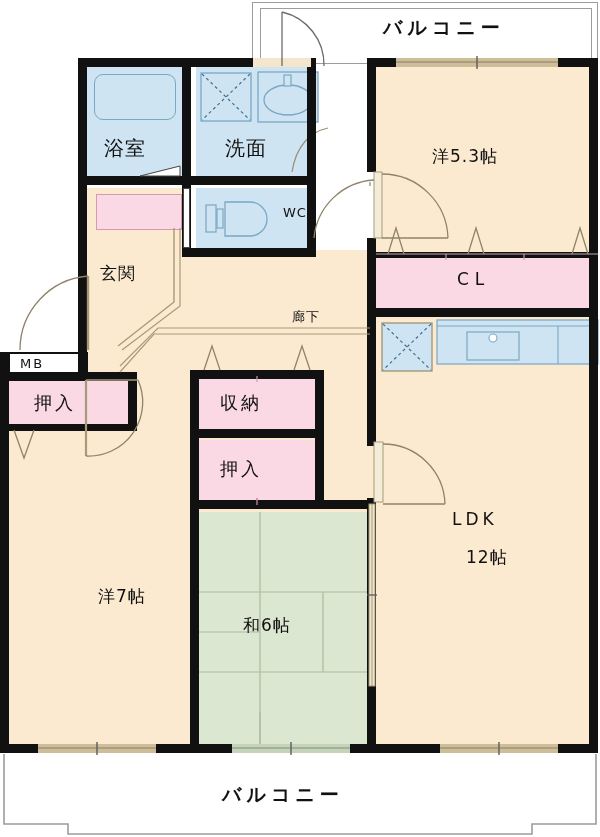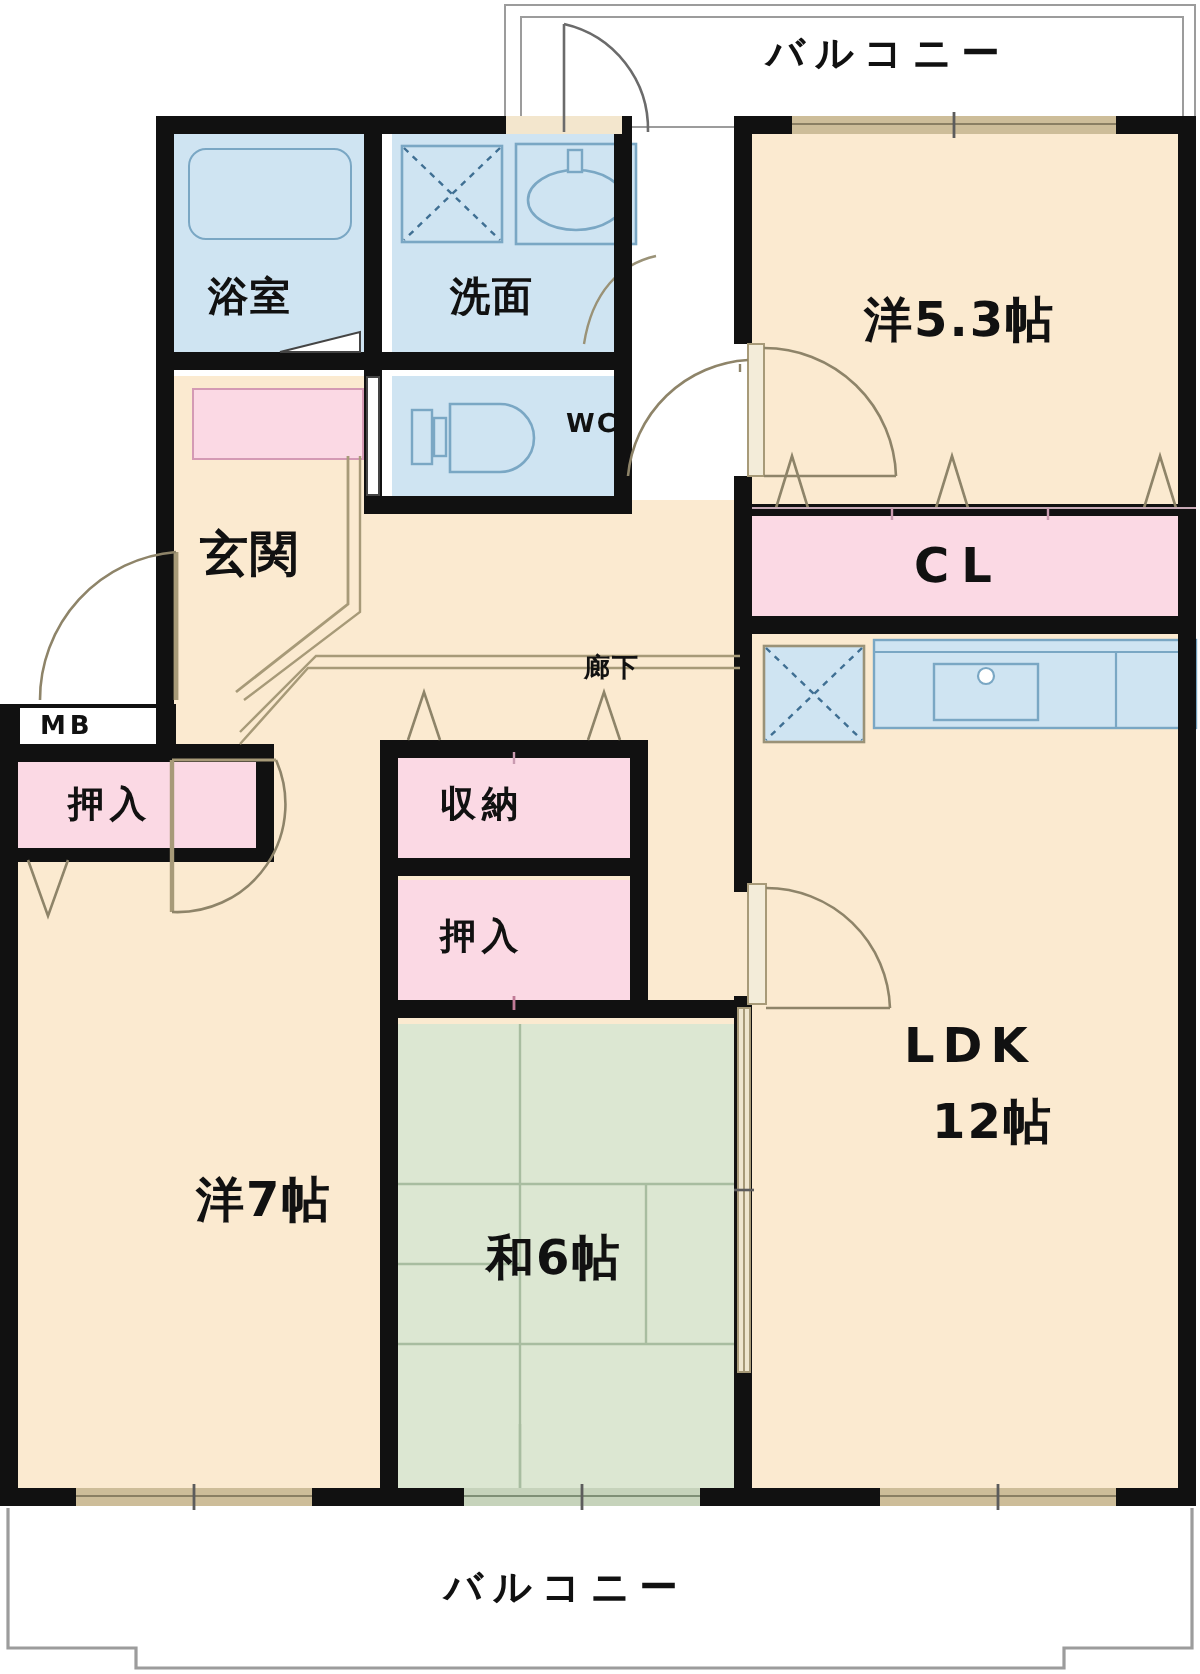--- a/index.html
+++ b/index.html
@@ -15,25 +15,25 @@
   .fill-tatami{background:#dce7d2;}        
   .fill-closet{background:#fbd9e4;}        
   .fill-wet{background:#cfe4f2;}           
   .fill-white{background:#ffffff;}
 
   
   .wall{background:#111111;}
   .outline-grey{border:1.5px solid #9c9c9c;}
 
   
-  .lbl{position:absolute;color:#111;font-weight:700;white-space:nowrap;
+  .lbl{position:absolute;color:#111;font-weight:400;white-space:nowrap;
        letter-spacing:1px;line-height:1;}
   .lbl.jp{font-family:"DejaVu Sans","Liberation Sans",sans-serif;}
   .lbl-20{font-size:20px;}
-  .lbl-19{font-size:24px;}
+  .lbl-19{font-size:17px;}
   .lbl-18{font-size:18px;}
   .lbl-13{font-size:13px;}
   .lbl-balcony{font-size:19px;letter-spacing:5px;font-weight:600;}
 
   
   .fixture{position:absolute;box-sizing:border-box;border:1.4px solid #7aa7c4;background:#cfe4f2;}
   .fixture-r{border-radius:9px;}
   svg{display:block;overflow:visible;}
 </style>
 </head>
@@ -270,21 +270,21 @@
     <path d="M0,72 L34,34 L250,34" fill="none" stroke="#a79a78" stroke-width="1.2"></path>
   </svg>
 
   <div class="abs fill-white" style="left:8px;top:352px;width:72px;height:22px;border:2px solid #111;"></div>
   <div class="lbl lbl-13" style="left:20px;top:357px;letter-spacing:2px;text-align:right;">MB</div>
 
   <div class="lbl jp lbl-20" style="left:104px;top:138px;">浴室</div>
   <div class="lbl jp lbl-20" style="left:225px;top:138px;">洗面</div>
   <div class="lbl lbl-13" style="left:283px;top:205px;line-height:15px;width:18px;white-space:normal;text-align:center;">WC</div>
   <div class="lbl jp lbl-19" style="left:100px;top:265px;">玄関</div>
-  <div class="lbl jp lbl-13" style="left:292px;top:328px;">廊下</div>
+  <div class="lbl jp lbl-13" style="left:292px;top:310px;">廊下</div>
   <div class="lbl jp lbl-19" style="left:432px;top:148px;">洋5.3帖</div>
   <div class="lbl jp lbl-19" style="left:58px;top:588px;margin-left:40px;">洋7帖</div>
   <div class="lbl jp lbl-19" style="left:243px;top:617px;">和6帖</div>
   <div class="lbl lbl-19" style="left:452px;top:511px;letter-spacing:4px;">LDK</div>
   <div class="lbl jp lbl-19" style="left:466px;top:549px;">12帖</div>
 
   <div class="lbl lbl-19" style="left:457px;top:271px;letter-spacing:6px;">CL</div>
   <div class="lbl jp lbl-18" style="left:34px;top:394px;letter-spacing:3px;">押入</div>
   <div class="lbl jp lbl-18" style="left:220px;top:394px;letter-spacing:3px;">収納</div>
   <div class="lbl jp lbl-18" style="left:220px;top:460px;letter-spacing:3px;">押入</div>

